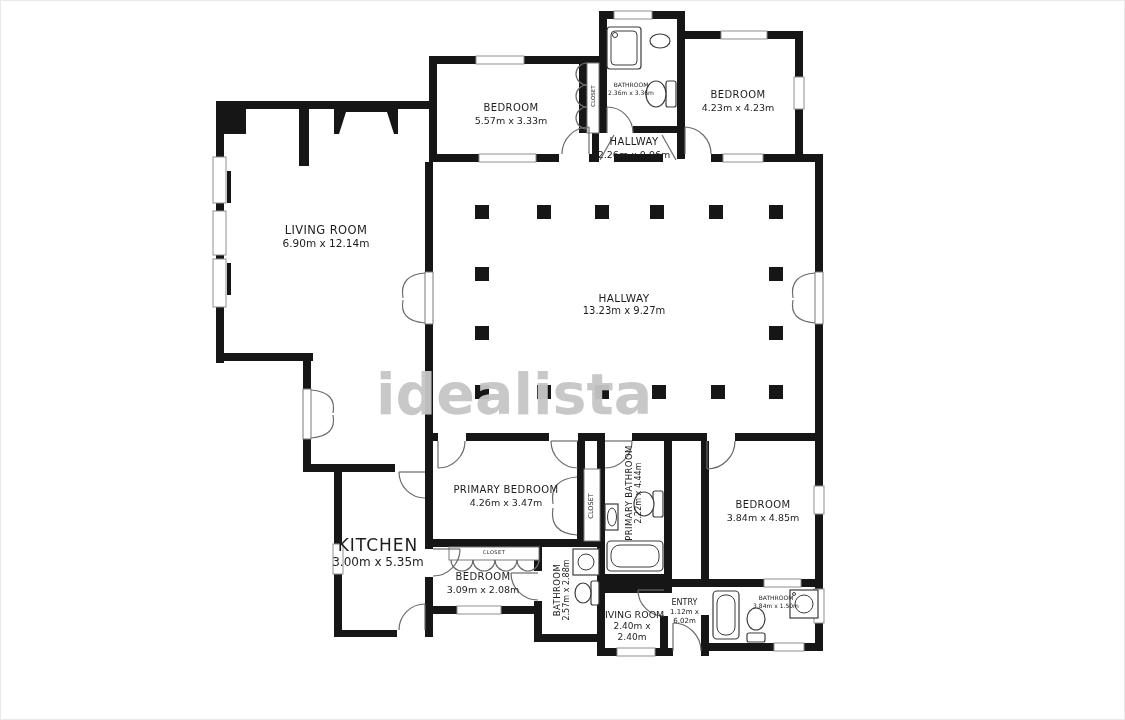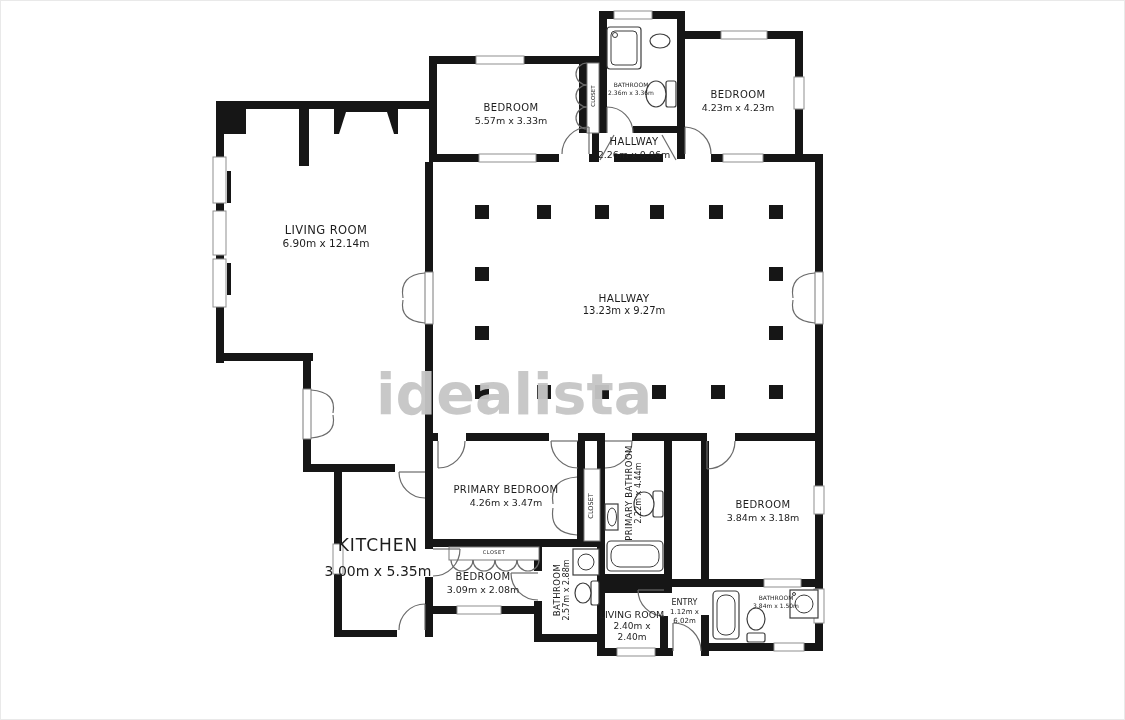--- a/index.html
+++ b/index.html
@@ -311,38 +311,38 @@
 
   <div class="rlabel" style="left:523px;top:291px;width:200px;">
     <div class="rname" style="font-size:10.5px;">HALLWAY</div>
     <div class="rdims" style="font-size:10px;">13.23m x 9.27m</div>
   </div>
 
   <div class="rlabel" style="left:310px;top:534px;width:134px;">
     <div class="rname" style="font-size:17px;letter-spacing:1px;">KITCHEN</div>
   </div>
   <div class="rlabel" style="left:310px;top:554px;width:134px;">
-    <div class="rdims" style="font-size:14px;margin-top:8px;">3.00m x 5.35m</div>
+    <div class="rdims" style="font-size:12px;">3.00m x 5.35m</div>
   </div>
 
   <div class="rlabel" style="left:424px;top:483px;width:162px;">
     <div class="rname">PRIMARY BEDROOM</div>
     <div class="rdims">4.26m x 3.47m</div>
   </div>
 
   <div class="vlabel" style="left:591px;top:505px;font-size:6.5px;">CLOSET</div>
 
   <div class="vlabel" style="left:633px;top:492px;">
     <div class="rname" style="font-size:8.5px;">PRIMARY BATHROOM</div>
     <div class="rdims" style="font-size:8px;">2.22m x 4.44m</div>
   </div>
 
   <div class="rlabel" style="left:694px;top:498px;width:136px;">
     <div class="rname">BEDROOM</div>
-    <div class="rdims">3.84m x 3.18m</div>
+    <div class="rdims">3.84m x 4.85m</div>
   </div>
 
   <div class="rlabel" style="left:448px;top:548px;width:90px;">
     <div class="rname" style="font-size:5px;letter-spacing:0.5px;">CLOSET</div>
   </div>
 
   <div class="rlabel" style="left:426px;top:570px;width:112px;">
     <div class="rname">BEDROOM</div>
     <div class="rdims">3.09m x 2.08m</div>
   </div>

